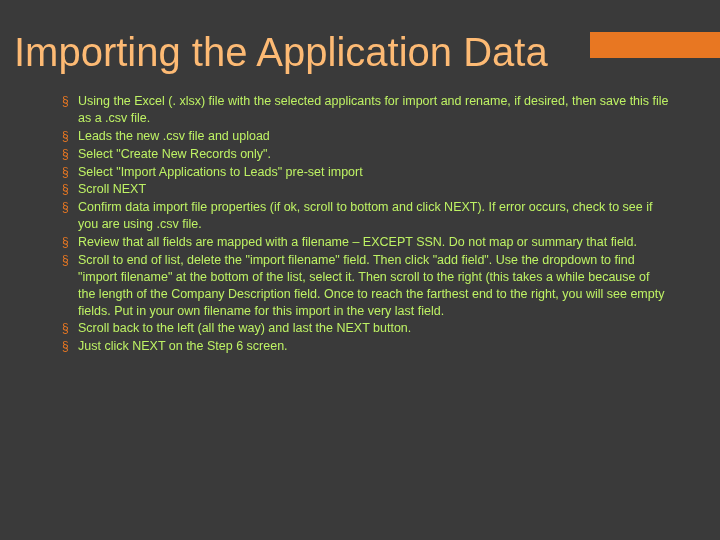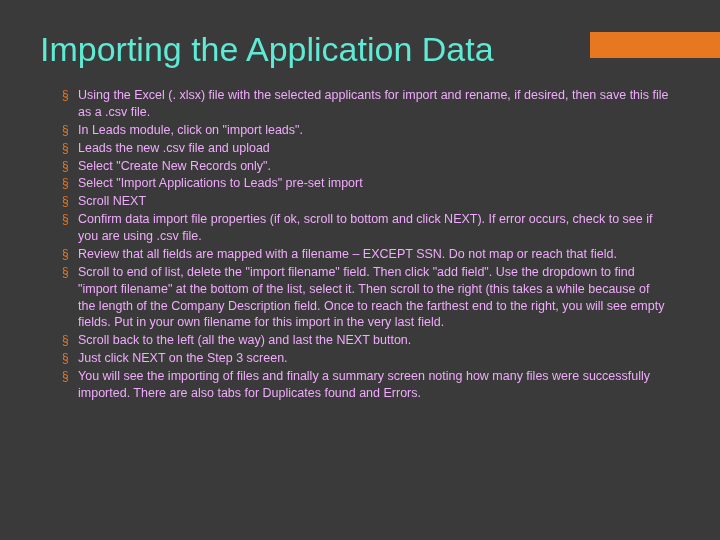--- a/index.html
+++ b/index.html
@@ -5,41 +5,41 @@
   * { margin: 0; padding: 0; box-sizing: border-box; }
   body {
     width: 720px;
     height: 540px;
     background: #3a3a3a;
     font-family: Arial, sans-serif;
     position: relative;
     overflow: hidden;
   }
   .title {
-    color: #5eead4;
-    font-size: 34px;
+    color: #fdba74;
+    font-size: 40px;
     font-weight: 400;
-    padding: 30px 0 18px 40px;
+    padding: 30px 0 18px 14px;
   }
   .accent-bar {
     position: absolute;
     top: 32px;
     right: 0;
     width: 130px;
     height: 26px;
     background: #e87722;
   }
   .content {
     padding: 0 50px 0 78px;
   }
   ul {
     list-style: none;
   }
   li {
-    color: #f0abfc;
+    color: #bef264;
     font-size: 12.5px;
     line-height: 1.35;
     position: relative;
     margin-bottom: 1px;
   }
   li::before {
     content: "§";
     color: #e87722;
     position: absolute;
     left: -16px;
@@ -48,25 +48,23 @@
   }
 </style>
 </head>
 <body>
 
 <div class="accent-bar"></div>
 <h1 class="title">Importing the Application Data</h1>
 <div class="content">
   <ul>
     <li>Using the Excel (. xlsx) file with the selected applicants for import and rename, if desired, then save this file as a .csv file.</li>
-    <li>In Leads module, click on "import leads".</li>
     <li>Leads the new .csv file and upload</li>
     <li>Select "Create New Records only".</li>
     <li>Select "Import Applications to Leads" pre-set import</li>
     <li>Scroll NEXT</li>
     <li>Confirm data import file properties (if ok, scroll to bottom and click NEXT).  If error occurs, check to see if you are using .csv file.</li>
-    <li>Review that all fields are mapped with a filename – EXCEPT SSN.  Do not map or reach that field.</li>
+    <li>Review that all fields are mapped with a filename – EXCEPT SSN.  Do not map or summary that field.</li>
     <li>Scroll to end of list, delete the "import filename" field. Then click "add field". Use the dropdown to find "import filename" at the bottom of the list, select it.  Then scroll to the right (this takes a while because of the length of the Company Description field.  Once to reach the farthest end to the right, you will see empty fields.  Put in your own filename for this import in the very last field.</li>
     <li>Scroll back to the left (all the way) and last the NEXT button.</li>
-    <li>Just click NEXT on the Step 3 screen.</li>
-    <li>You will see the importing of files and finally a summary screen noting how many files were successfully imported.  There are also tabs for Duplicates found and Errors.</li>
+    <li>Just click NEXT on the Step 6 screen.</li>
   </ul>
 </div>
 
 </body></html>

